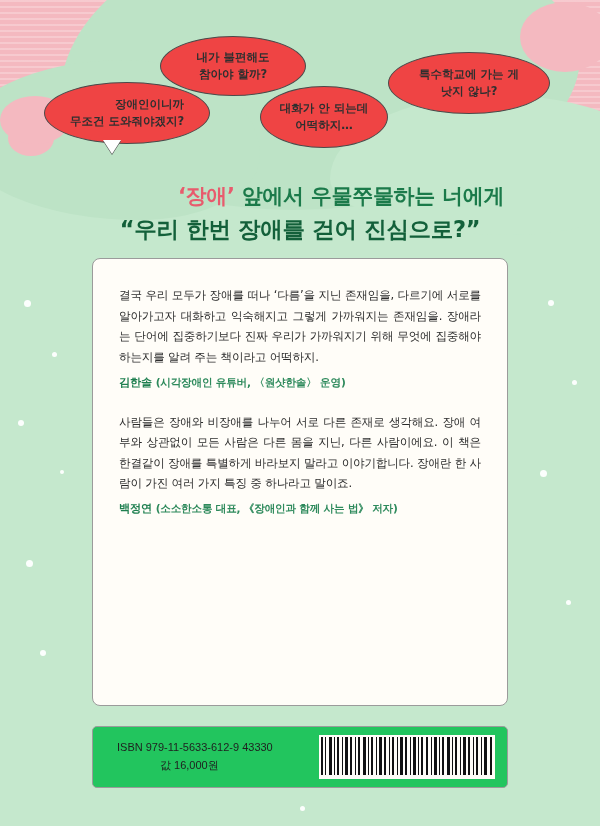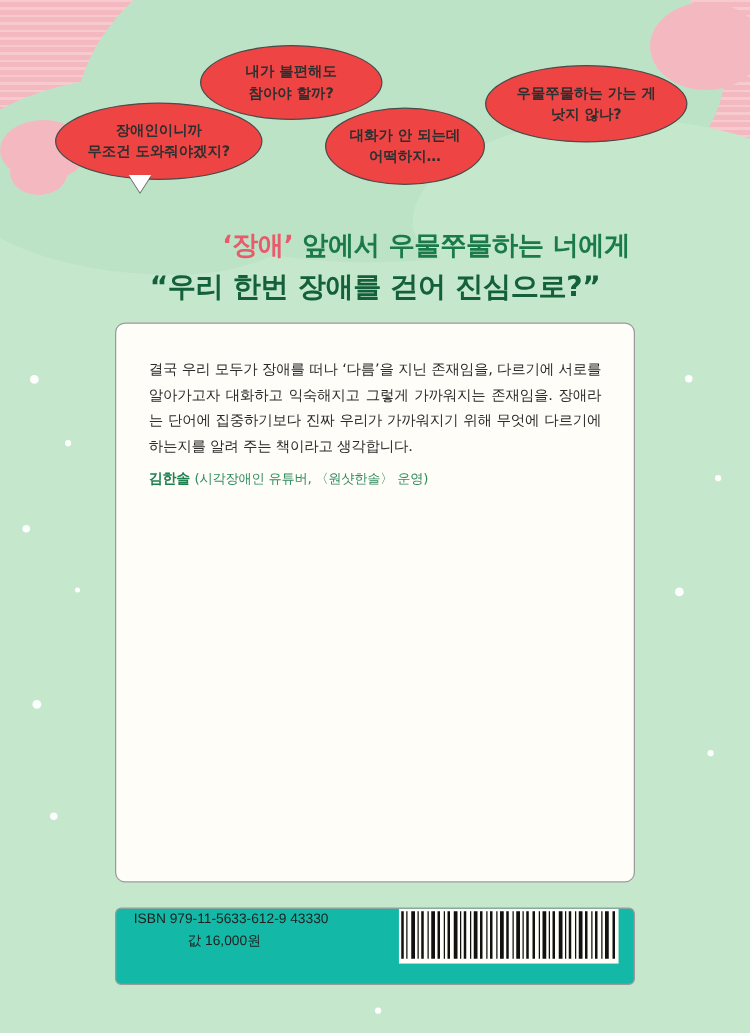--- a/index.html
+++ b/index.html
@@ -108,21 +108,21 @@
     box-sizing: border-box;
     padding: 6px 10px;
     font-weight: 600;
   }
   .bubble .tail {
     position: absolute;
     width: 0; height: 0;
   }
   .bubble-text { white-space: pre-line; }
 
-  #bubble-1 { left: 44px;  top: 82px;  width: 166px; height: 62px; }
+  #bubble-1 { left: 44px;  top: 82px;  width: 166px; height: 62px; text-align: right; }
   #bubble-2 { left: 160px; top: 36px;  width: 146px; height: 60px; }
   #bubble-3 { left: 260px; top: 86px;  width: 128px; height: 62px; }
   #bubble-4 { left: 388px; top: 52px;  width: 162px; height: 62px; }
 
   .tail-1 { left: 58px;  bottom: -11px; border-left: 9px solid transparent; border-right: 9px solid transparent; border-top: 14px solid #ffffff; filter: drop-shadow(0 1.5px 0 #4a4a4a); }
 
   
   .headline {
     position: absolute;
     left: 0;
@@ -168,38 +168,39 @@
     letter-spacing: -0.2px;
   }
   .quote-attr {
     margin-top: 7px;
     font-size: 11.2px;
     color: #1e7f4f;
     font-weight: 700;
     letter-spacing: -0.2px;
   }
   .quote-attr .role {
-    font-weight: 400;
+    font-weight: 700;
     color: #2e8a5c;
     font-size: 10.6px;
   }
 
   
   .isbn-panel {
     position: absolute;
     left: 92px;
     top: 726px;
     width: 416px;
     height: 62px;
-    background: #14b8a6;
+    background: #22c55e;
     border: 1.4px solid #9b9b9b;
     border-radius: 5px;
     box-sizing: border-box;
     display: flex;
-    align-items: flex-start;
+    align-items: center;
+    padding-left: 10px;
   }
   .isbn-text {
     padding-left: 14px;
     font-size: 11px;
     color: #1f1f1f;
     line-height: 1.6;
     font-family: "Liberation Sans", sans-serif;
   }
   .isbn-price { font-size: 11px; margin-left: 43px; }
   .barcode {
@@ -250,39 +251,46 @@
   </div>
   <div class="bubble" id="bubble-2">
     <span class="bubble-text">내가 불편해도
 참아야 할까?</span>
   </div>
   <div class="bubble" id="bubble-3">
     <span class="bubble-text">대화가 안 되는데
 어떡하지…</span>
   </div>
   <div class="bubble" id="bubble-4">
-    <span class="bubble-text">우물쭈물하는 가는 게
+    <span class="bubble-text">특수학교에 가는 게
 낫지 않나?</span>
   </div>
 
   <div class="headline" id="headline-1">
     <span class="accent">‘장애’</span><span> 앞에서 우물쭈물하는 너에게</span>
   </div>
   <div class="headline" id="headline-2">“우리 한번 장애를 걷어 진심으로?”</div>
 
   <div class="panel">
 
     <div class="quote-block">
-      <div class="quote-body">결국 우리 모두가 장애를 떠나 ‘다름’을 지닌 존재임을, 다르기에 서로를 알아가고자 대화하고 익숙해지고 그렇게 가까워지는 존재임을. 장애라는 단어에 집중하기보다 진짜 우리가 가까워지기 위해 무엇에 다르기에 하는지를 알려 주는 책이라고 생각합니다.</div>
+      <div class="quote-body">결국 우리 모두가 장애를 떠나 ‘다름’을 지닌 존재임을, 다르기에 서로를 알아가고자 대화하고 익숙해지고 그렇게 가까워지는 존재임을. 장애라는 단어에 집중하기보다 진짜 우리가 가까워지기 위해 무엇에 집중해야 하는지를 알려 주는 책이라고 어떡하지.</div>
       <div class="quote-attr">
         <span>김한솔</span>
         <span class="role">(시각장애인 유튜버, 〈원샷한솔〉 운영)</span>
       </div>
     </div>
 
+    <div class="quote-block">
+      <div class="quote-body">사람들은 장애와 비장애를 나누어 서로 다른 존재로 생각해요. 장애 여부와 상관없이 모든 사람은 다른 몸을 지닌, 다른 사람이에요. 이 책은 한결같이 장애를 특별하게 바라보지 말라고 이야기합니다. 장애란 한 사람이 가진 여러 가지 특징 중 하나라고 말이죠.</div>
+      <div class="quote-attr">
+        <span>백정연</span>
+        <span class="role">(소소한소통 대표, 《장애인과 함께 사는 법》 저자)</span>
+      </div>
+    </div>
 
 
   </div>
 
   <div class="isbn-panel">
     <div class="isbn-text">
       <div>ISBN 979-11-5633-612-9  43330</div>
       <div class="isbn-price">값 16,000원</div>
     </div>
     <svg class="barcode" viewBox="0 0 176 44">

